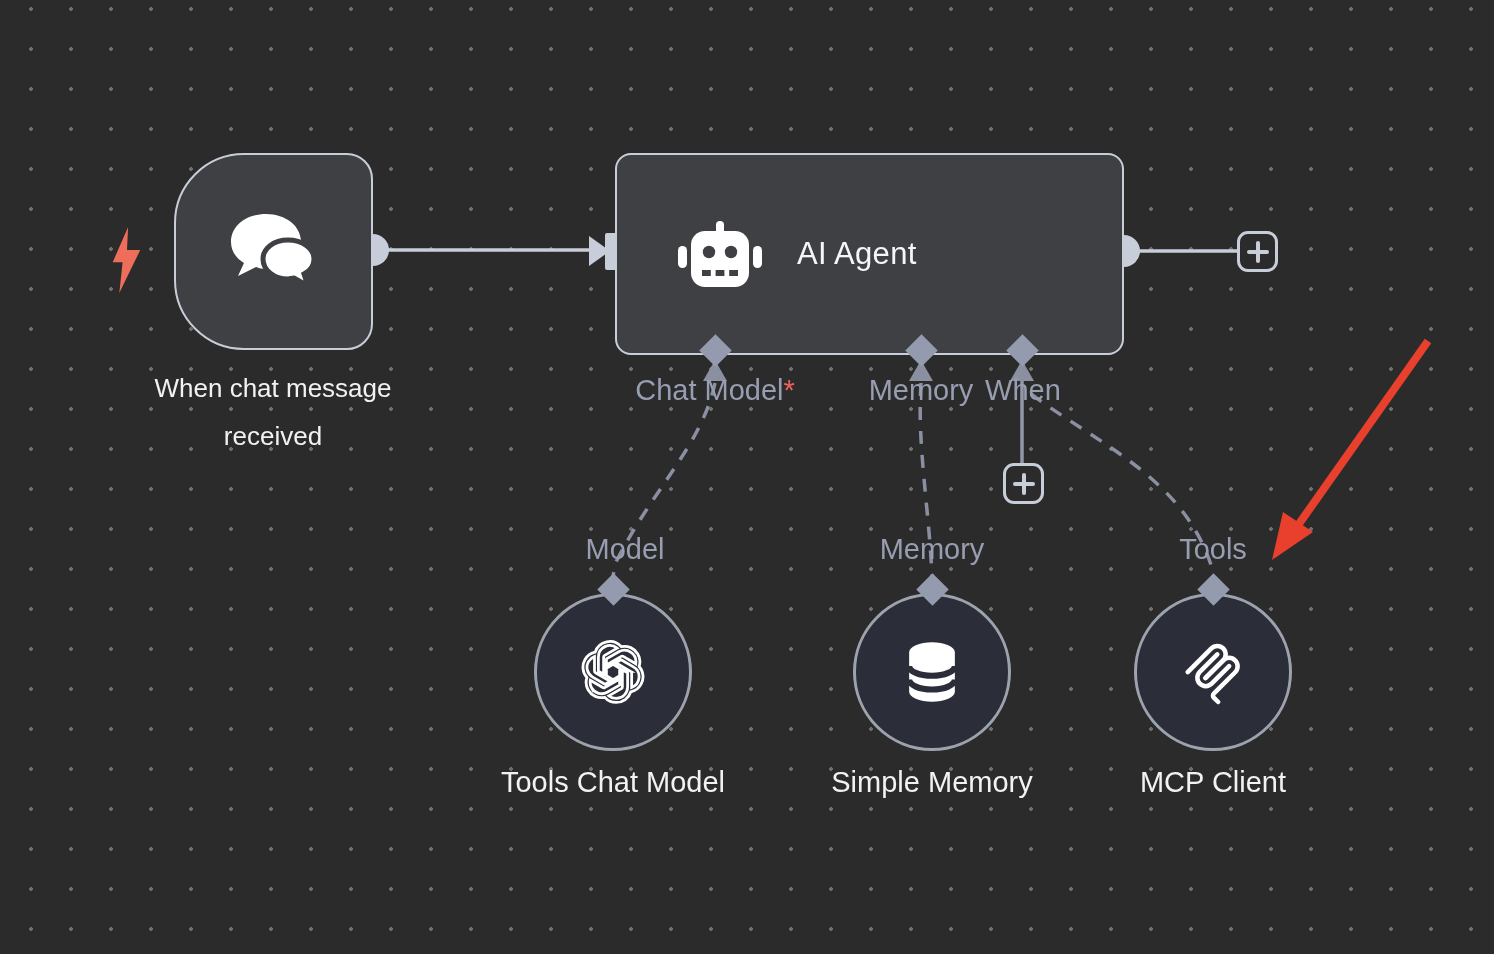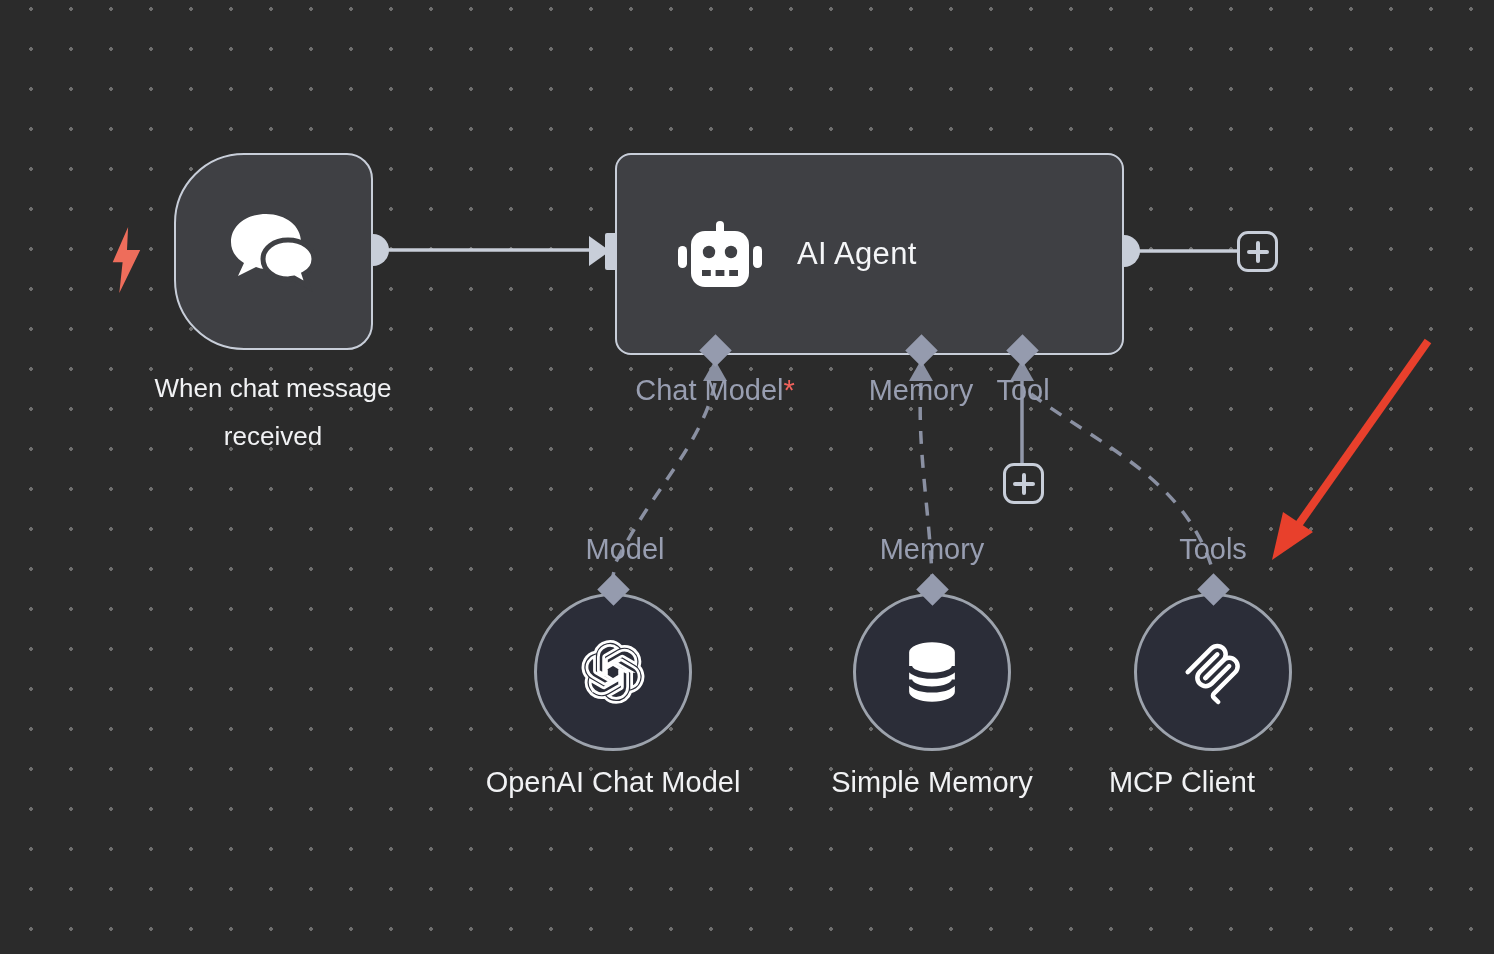--- a/index.html
+++ b/index.html
@@ -96,21 +96,21 @@
       <line x1="2" y1="11" x2="20" y2="11" stroke="#c8ced9" stroke-width="4" stroke-linecap="round"></line>
     </svg>
   </div>
 
   <div class="diamond" style="left:703.5px;top:338.5px;"></div>
   <div class="diamond" style="left:909.5px;top:338.5px;"></div>
   <div class="diamond" style="left:1010.5px;top:338.5px;"></div>
 
   <div class="port-label agent-ports-row" style="left:715px;"><span>Chat Model</span><span class="req">*</span></div>
   <div class="port-label agent-ports-row" style="left:921px;">Memory</div>
-  <div class="port-label agent-ports-row" style="left:1023px;">Tool</div>
+  <div class="port-label agent-ports-row" style="left:1023px;">When</div>
 
   <div class="port-label sub-ports-row" style="left:613px;margin-left:12px;">Model</div>
   <div class="port-label sub-ports-row" style="left:932px;">Memory</div>
   <div class="port-label sub-ports-row" style="left:1213px;">Tools</div>
 
   <div class="circle-node" style="left:534px;top:593px;">
     <svg width="66" height="66" viewBox="-1 -1 26 26">
       <path d="M22.2819 9.8211a5.9847 5.9847 0 0 0-.5157-4.9108 6.0462 6.0462 0 0 0-6.5098-2.9A6.0651 6.0651 0 0 0 4.9807 4.1818a5.9847 5.9847 0 0 0-3.9977 2.9 6.0462 6.0462 0 0 0 .7427 7.0966 5.98 5.98 0 0 0 .511 4.9107 6.051 6.051 0 0 0 6.5146 2.9001A5.9847 5.9847 0 0 0 13.2599 24a6.0557 6.0557 0 0 0 5.7718-4.2058 5.9894 5.9894 0 0 0 3.9977-2.9001 6.0557 6.0557 0 0 0-.7475-7.073zM13.2599 22.4301a4.4755 4.4755 0 0 1-2.8764-1.0408l.1419-.0804 4.7783-2.7582a.7948.7948 0 0 0 .3927-.6813v-6.7369l2.02 1.1686a.071.071 0 0 1 .038.052v5.5826a4.504 4.504 0 0 1-4.4945 4.4944zm-9.6607-4.1254a4.4708 4.4708 0 0 1-.5346-3.0137l.142.0852 4.783 2.7582a.7712.7712 0 0 0 .7806 0l5.8428-3.3685v2.3324a.0804.0804 0 0 1-.0332.0615L9.74 19.9502a4.4992 4.4992 0 0 1-6.1408-1.6464zM2.3408 7.8956a4.485 4.485 0 0 1 2.3655-1.9728V11.6a.7664.7664 0 0 0 .3879.6765l5.8144 3.3543-2.0201 1.1685a.0757.0757 0 0 1-.071 0l-4.8303-2.7865A4.504 4.504 0 0 1 2.3408 7.8956zm16.5963 3.8558L13.1038 8.364 15.1192 7.2a.0757.0757 0 0 1 .071 0l4.8303 2.7913a4.4944 4.4944 0 0 1-.6765 8.1042v-5.6772a.79.79 0 0 0-.407-.6669zm2.0107-3.0231l-.142-.0852-4.7735-2.7818a.7759.7759 0 0 0-.7854 0L9.409 9.2297V6.8974a.0662.0662 0 0 1 .0284-.0615l4.8303-2.7866a4.4992 4.4992 0 0 1 6.6802 4.66zM8.3065 12.863l-2.02-1.1638a.0804.0804 0 0 1-.038-.0567V6.0742a4.4992 4.4992 0 0 1 7.3757-3.4537l-.142.0805L8.704 5.459a.7948.7948 0 0 0-.3927.6813zm1.0976-2.3654l2.602-1.4998 2.6069 1.4998v2.9994l-2.5974 1.4997-2.6067-1.4997z" fill="none" stroke="#ffffff" stroke-width="1.1"></path>
     </svg>
   </div>
@@ -128,22 +128,22 @@
         <path d="M76.2653 114.47L126.823 63.9117C136.196 54.5391 151.392 54.5391 160.765 63.9117L161.118 64.2652C170.491 73.6378 170.491 88.8338 161.118 98.2063L99.7248 159.6C96.6006 162.724 96.6006 167.789 99.7248 170.913L112.331 183.52"></path>
         <path d="M109.853 46.9411L59.6482 97.1457C50.2757 106.518 50.2757 121.714 59.6482 131.087C69.0208 140.459 84.2168 140.459 93.5894 131.087L143.794 80.8822"></path>
       </g>
     </svg>
   </div>
 
   <div class="diamond" style="left:601.5px;top:577.5px;"></div>
   <div class="diamond" style="left:920.5px;top:577.5px;"></div>
   <div class="diamond" style="left:1201.5px;top:577.5px;"></div>
 
-  <div class="node-label sub-label" style="left:613px;">OpenAI Chat Model</div>
+  <div class="node-label sub-label" style="left:613px;">Tools Chat Model</div>
   <div class="node-label sub-label" style="left:932px;">Simple Memory</div>
-  <div class="node-label sub-label" style="left:1182px;">MCP Client</div>
+  <div class="node-label sub-label" style="left:1213px;">MCP Client</div>
 
   <svg class="annotation layer" viewBox="0 0 1494 954">
     <line x1="1428" y1="341" x2="1294" y2="531" stroke="#e8402c" stroke-width="8"></line>
     <polygon points="1272,560 1313,532 1283,512" fill="#e8402c"></polygon>
   </svg>
 
 </div>
 
 </body></html>

